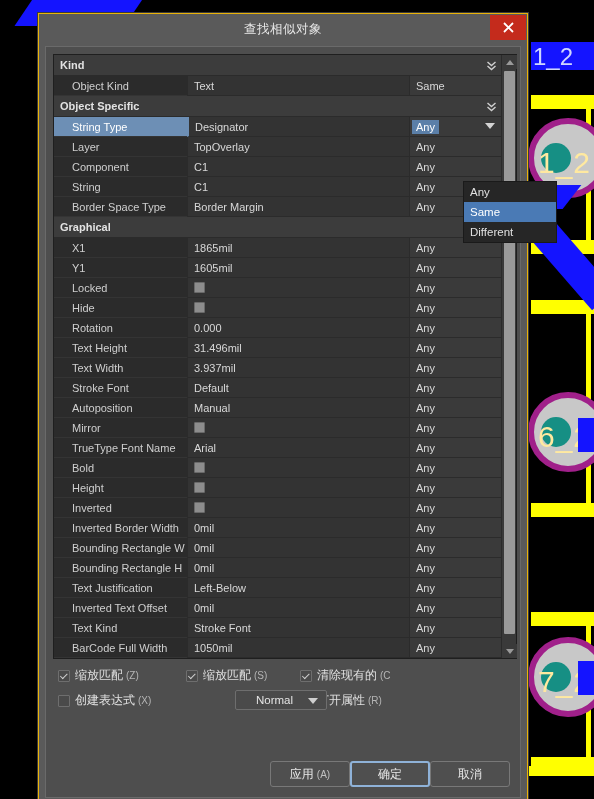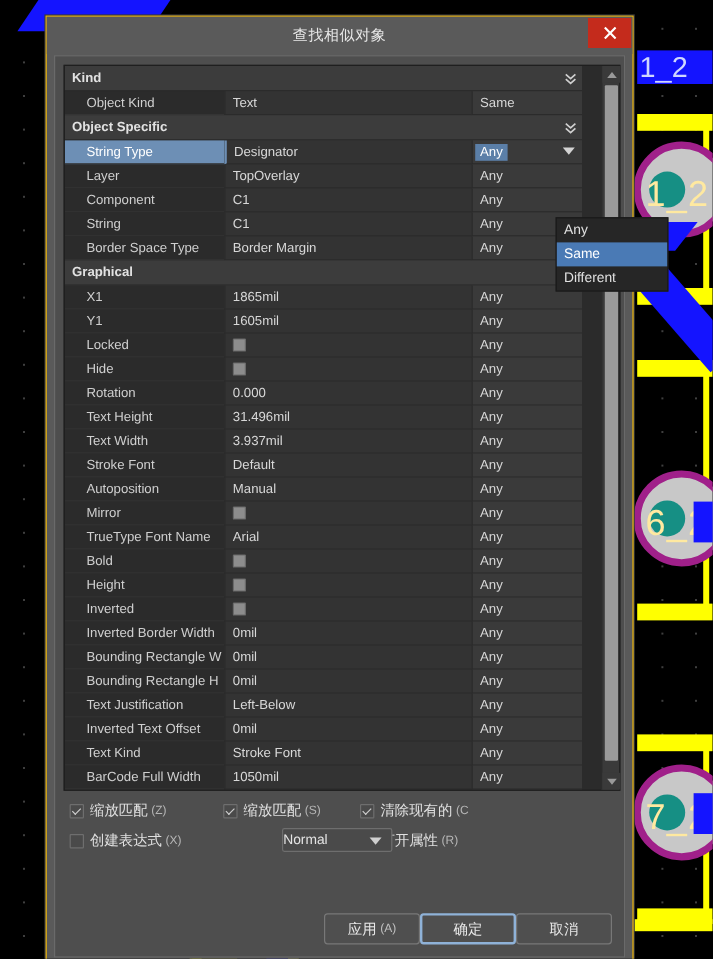--- a/index.html
+++ b/index.html
@@ -126,21 +126,20 @@
   #grid-wrap {
     position: absolute;
     left: 7px;
     top: 7px;
     width: 464px;
     height: 605px;
     background: #2b2b2b;
     border: 1px solid #1f1f1f;
     box-sizing: border-box;
     display: flex;
-    gap: 16px;
   }
   #grid {
     flex: 1 1 auto;
     overflow: hidden;
     position: relative;
   }
   .row {
     display: flex;
     height: 20px;
     align-items: stretch;
@@ -368,21 +367,21 @@
     left: 182px;
     top: 25px;
     width: 92px;
     height: 20px;
     background: #4a4a4a;
     border: 1px solid #6e6e6e;
     border-radius: 2px;
     box-sizing: border-box;
     display: flex;
     align-items: center;
-    padding-left: 0;
+    padding-left: 20px;
     color: #e4e4e4;
     font-size: 11.5px;
     cursor: pointer;
   }
   #normal-select .ns-arrow {
     position: absolute;
     right: 8px;
     top: 7px;
     width: 0; height: 0;
     border-left: 5px solid transparent;

